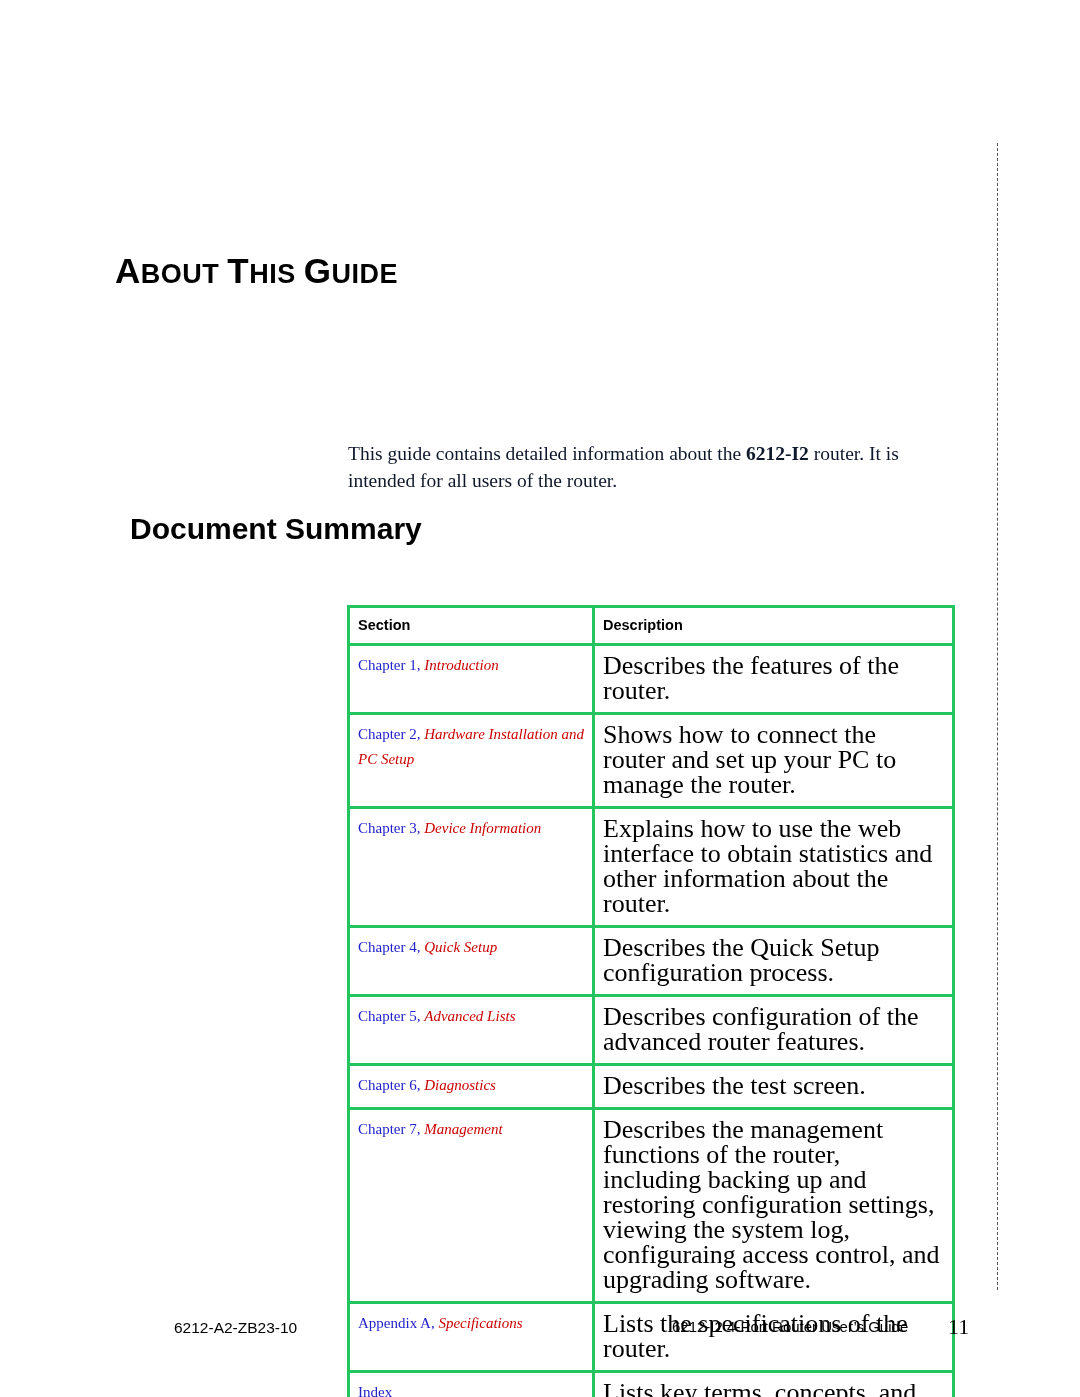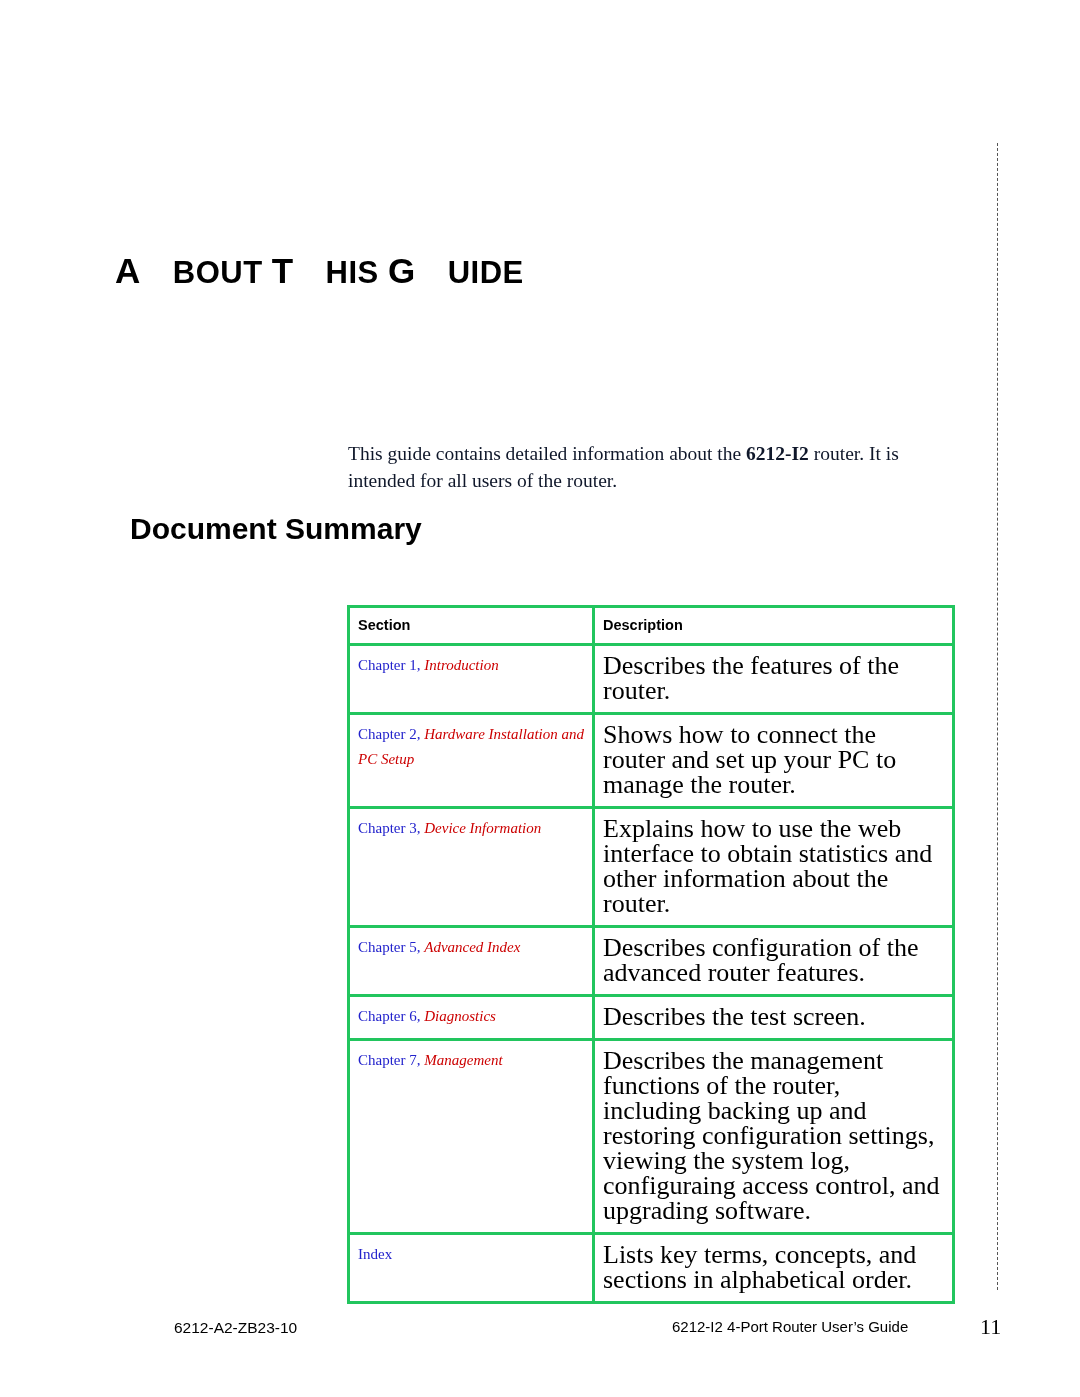--- a/index.html
+++ b/index.html
@@ -21,22 +21,21 @@
     position: absolute;
     left: 115px;
     top: 228px;
     font-family: "Liberation Sans", sans-serif;
     font-weight: bold;
     font-size: 35px;
     letter-spacing: 0.5px;
     color: #000000;
   }
   .page-title .small-caps {
-    font-size: 31px;
-    margin-left: 32px;
+    font-size: 27px;
   }
 
   
   .intro {
     position: absolute;
     left: 348px;
     top: 420px;
     width: 600px;
     font-size: 19.5px;
     line-height: 27px;
@@ -116,21 +115,21 @@
   .footer-right {
     position: absolute;
     left: 672px;
     top: 1318px;
     font-family: "Liberation Sans", sans-serif;
     font-size: 15px;
     color: #000000;
   }
   .footer-pageno {
     position: absolute;
-    left: 980px;
+    left: 948px;
     top: 1314px;
     font-family: "Liberation Serif", serif;
     font-size: 22px;
     color: #000000;
   }
 
   
   .edge-rule {
     position: absolute;
     left: 997px;
@@ -181,35 +180,47 @@
       <td class="desc-cell">Shows how to connect the router and set up your PC to manage the router.</td>
     </tr>
     <tr>
       <td class="section-cell">
         <span class="chap">Chapter 3, </span><span class="title">Device Information</span>
       </td>
       <td class="desc-cell">Explains how to use the web interface to obtain statistics and other information about the router.</td>
     </tr>
     <tr>
       <td class="section-cell">
-        <span class="chap">Chapter 5, </span><span class="title">Advanced Index</span>
+        <span class="chap">Chapter 4, </span><span class="title">Quick Setup</span>
+      </td>
+      <td class="desc-cell">Describes the Quick Setup configuration process.</td>
+    </tr>
+    <tr>
+      <td class="section-cell">
+        <span class="chap">Chapter 5, </span><span class="title">Advanced Lists</span>
       </td>
       <td class="desc-cell">Describes configuration of the advanced router features.</td>
     </tr>
     <tr>
       <td class="section-cell">
         <span class="chap">Chapter 6, </span><span class="title">Diagnostics</span>
       </td>
       <td class="desc-cell">Describes the test screen.</td>
     </tr>
     <tr>
       <td class="section-cell">
         <span class="chap">Chapter 7, </span><span class="title">Management</span>
       </td>
       <td class="desc-cell">Describes the management functions of the router, including backing up and restoring configuration settings, viewing the system log, configuraing access control, and upgrading software.</td>
+    </tr>
+    <tr>
+      <td class="section-cell">
+        <span class="chap">Appendix A, </span><span class="title">Specifications</span>
+      </td>
+      <td class="desc-cell">Lists the specifications of the router.</td>
     </tr>
     <tr>
       <td class="section-cell plain">
         <span class="chap">Index</span><span class="title"></span>
       </td>
       <td class="desc-cell">Lists key terms, concepts, and sections in alphabetical order.</td>
     </tr>
   </tbody>
 </table>
 

